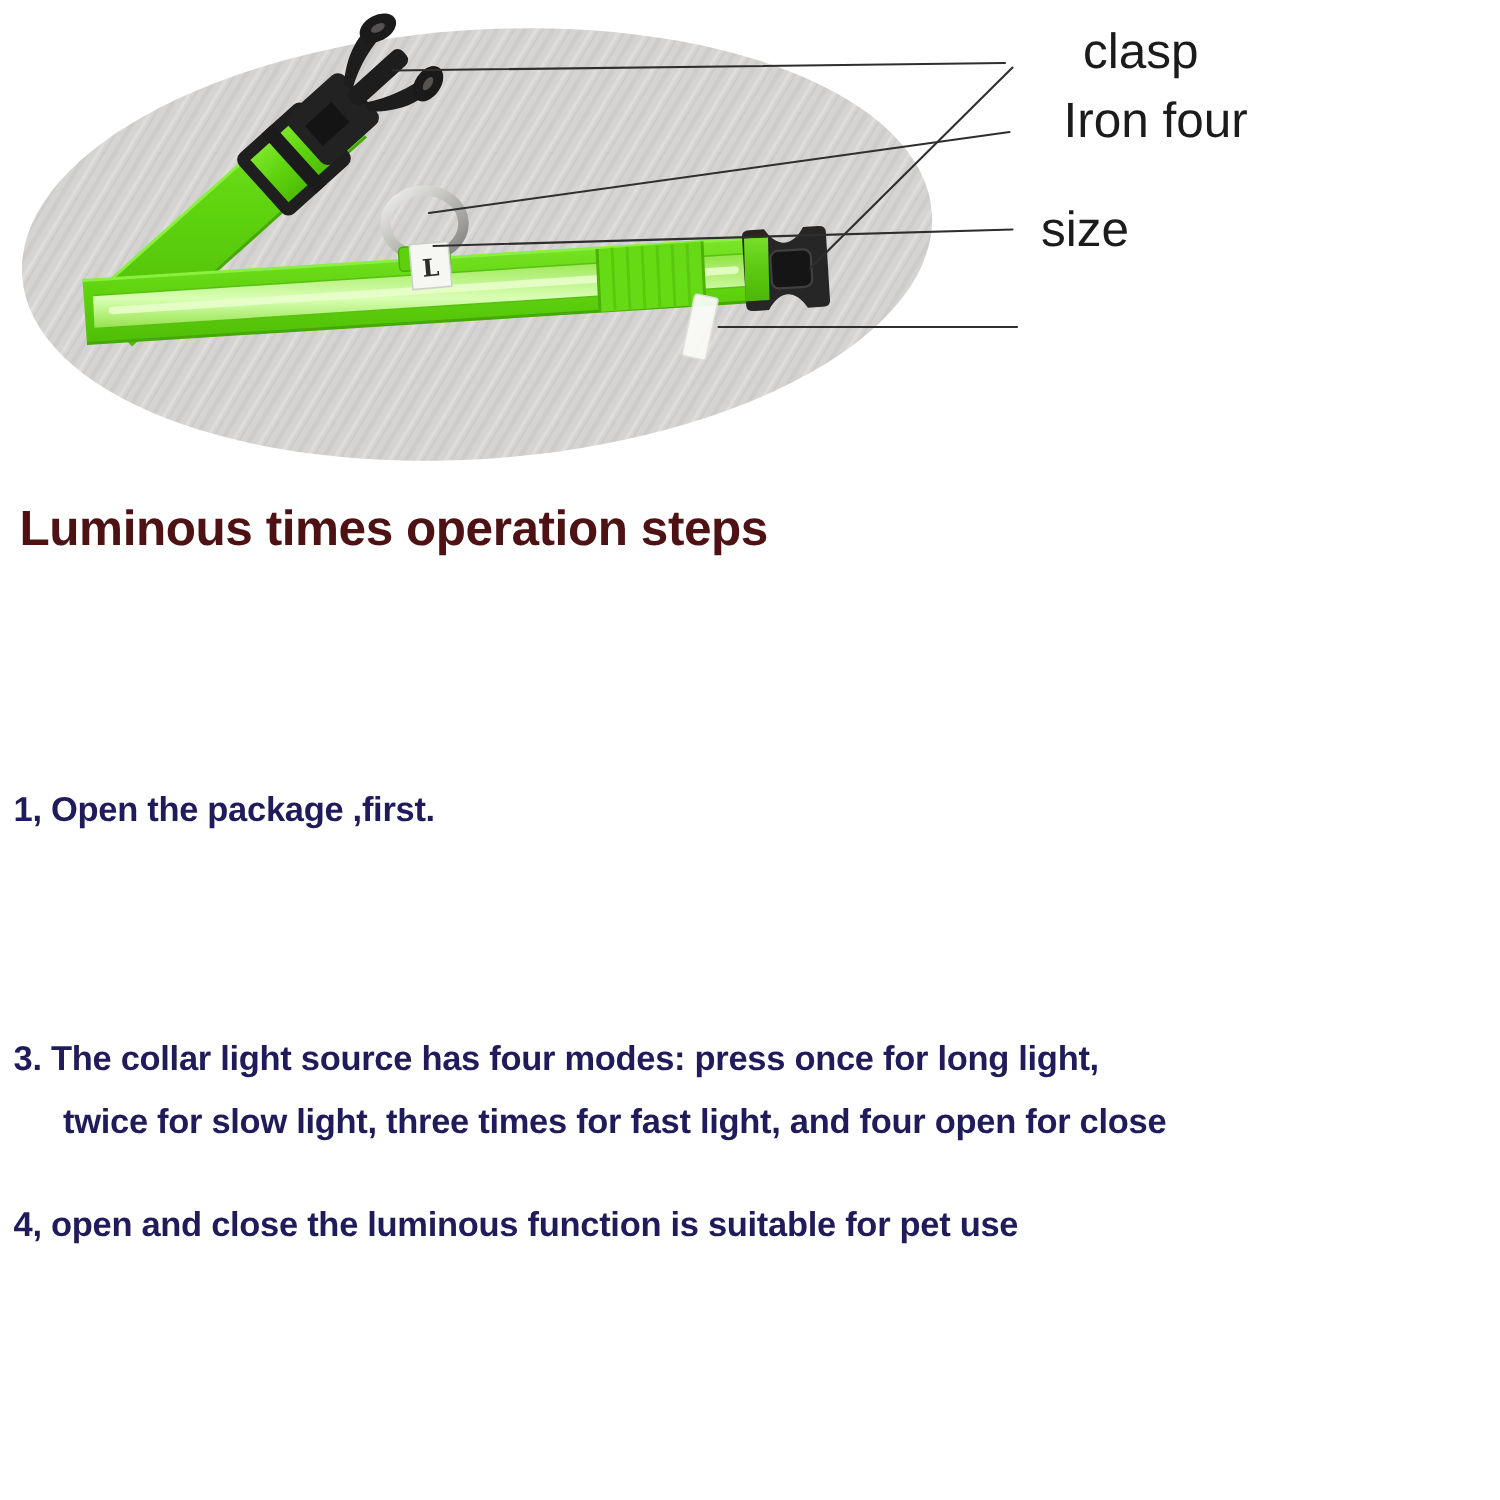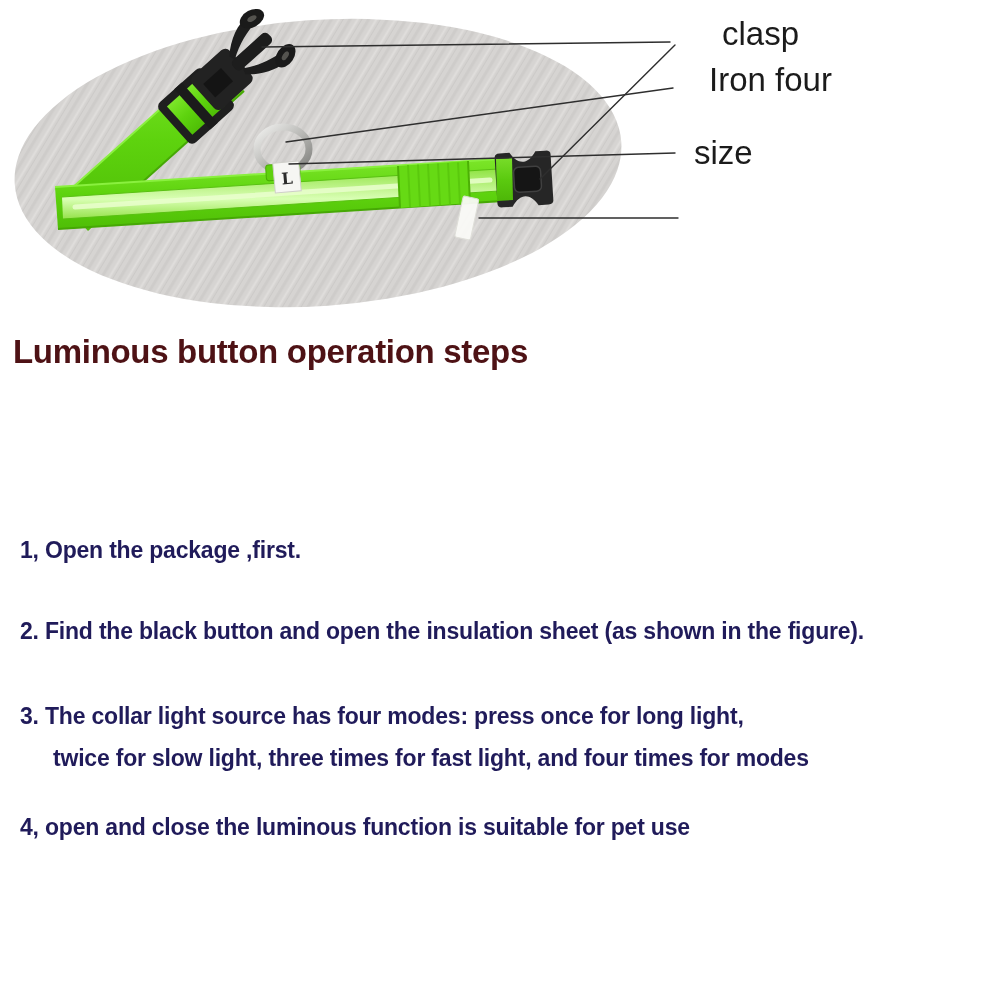--- a/index.html
+++ b/index.html
@@ -29,21 +29,21 @@
     margin:0;
     font-size:33px;
     font-weight:bold;
     letter-spacing:-0.3px;
     color:var(--heading,#4e1215);
     white-space:nowrap;
   }
   .step{
     position:absolute;
     left:9px;
-    margin:11px;
+    margin:0;
     font-size:23px;
     font-weight:bold;
     letter-spacing:-0.2px;
     color:var(--body-text,#201b5a);
     white-space:nowrap;
   }
   .step1{top:526px;}
   .step2{top:607px;}
   .step3a{top:692px;}
   .step3b{top:734px;left:42px;}
@@ -161,21 +161,20 @@
         <path d="M675,153 L289,164"></path>
         <path d="M678,218 L479,218"></path>
       </g>
     </svg>
 
     <div class="ph-label lbl-clasp">clasp</div>
     <div class="ph-label lbl-ironring">Iron four</div>
     <div class="ph-label lbl-size">size</div>
   </div>
 
-  <h1 class="heading">Luminous button operation steps</h1>
+  <h1 class="heading">Luminous times operation steps</h1>
 
   <p class="step step1">1, Open the package ,first.</p>
-  <p class="step step2">2. Find the black button and open the insulation sheet (as shown in the figure).</p>
   <p class="step step3a">3. The collar light source has four modes: press once for long light,</p>
-  <p class="step step3b">twice for slow light, three times for fast light, and four times for modes</p>
+  <p class="step step3b">twice for slow light, three times for fast light, and four open for close</p>
   <p class="step step4">4, open and close the luminous function is suitable for pet use</p>
 
 </div>
 
 </body></html>

